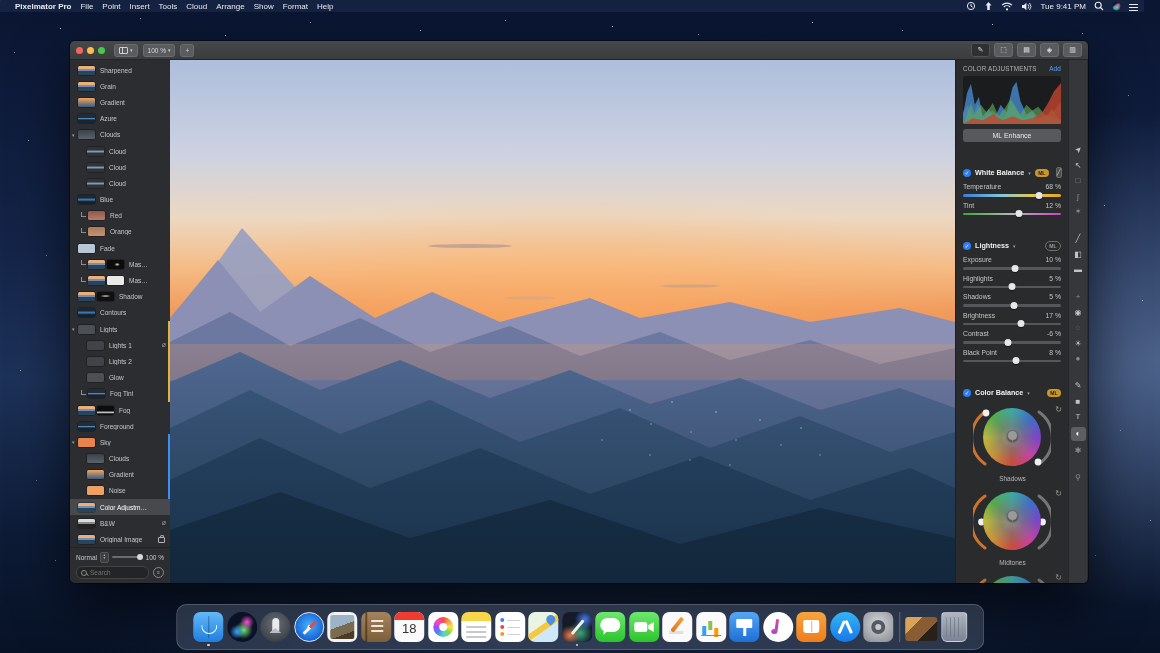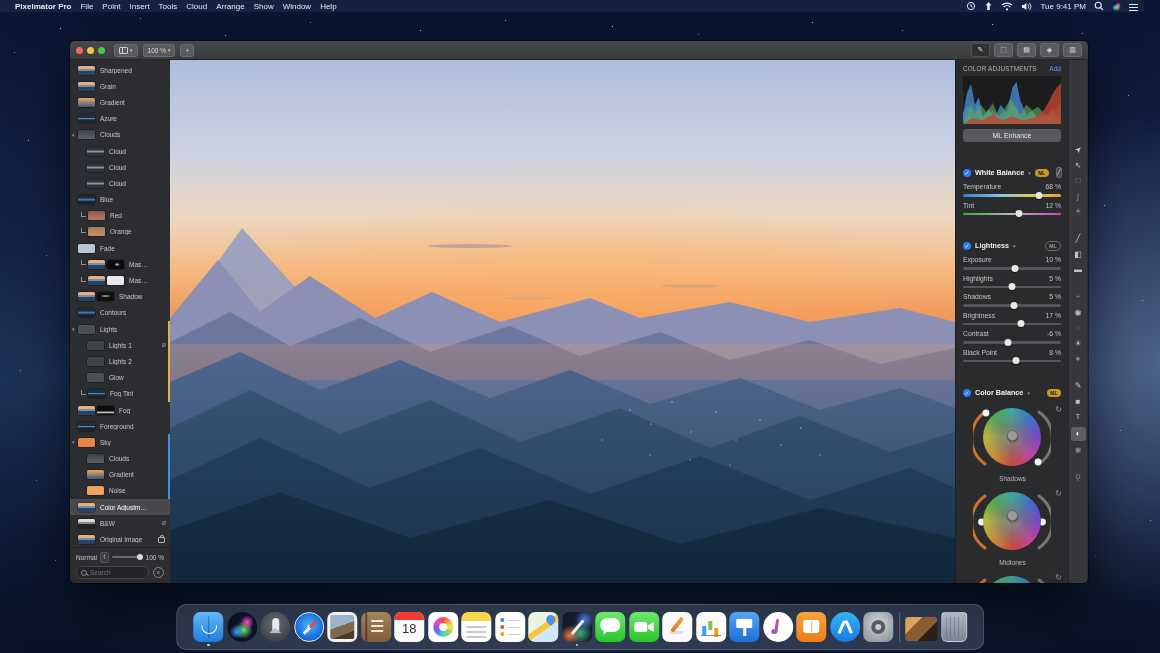--- a/index.html
+++ b/index.html
@@ -227,21 +227,21 @@
 <div class="menubar">
   <span class="apple"></span>
   <span class="appname">Pixelmator Pro</span>
   <span class="mitem">File</span>
   <span class="mitem">Point</span>
   <span class="mitem">Insert</span>
   <span class="mitem">Tools</span>
   <span class="mitem">Cloud</span>
   <span class="mitem">Arrange</span>
   <span class="mitem">Show</span>
-  <span class="mitem">Window</span>
+  <span class="mitem">Format</span>
   <span class="mitem">Help</span>
   <span class="mb-right">
     <svg width="10" height="10" viewBox="0 0 10 10">
         <circle cx="5" cy="5" r="3.6" fill="none" stroke="#e8ecf4" stroke-width="1"></circle>
         <path d="M5 3v2.2l1.6 1" stroke="#e8ecf4" stroke-width="1" fill="none"></path>
       </svg>
     <svg width="9" height="10" viewBox="0 0 9 10">
         <path d="M4.5 1l3 3.4H5.8V9H3.2V4.4H1.5z" fill="#e8ecf4"></path>
       </svg>
     <svg width="12" height="9" viewBox="0 0 12 9">

